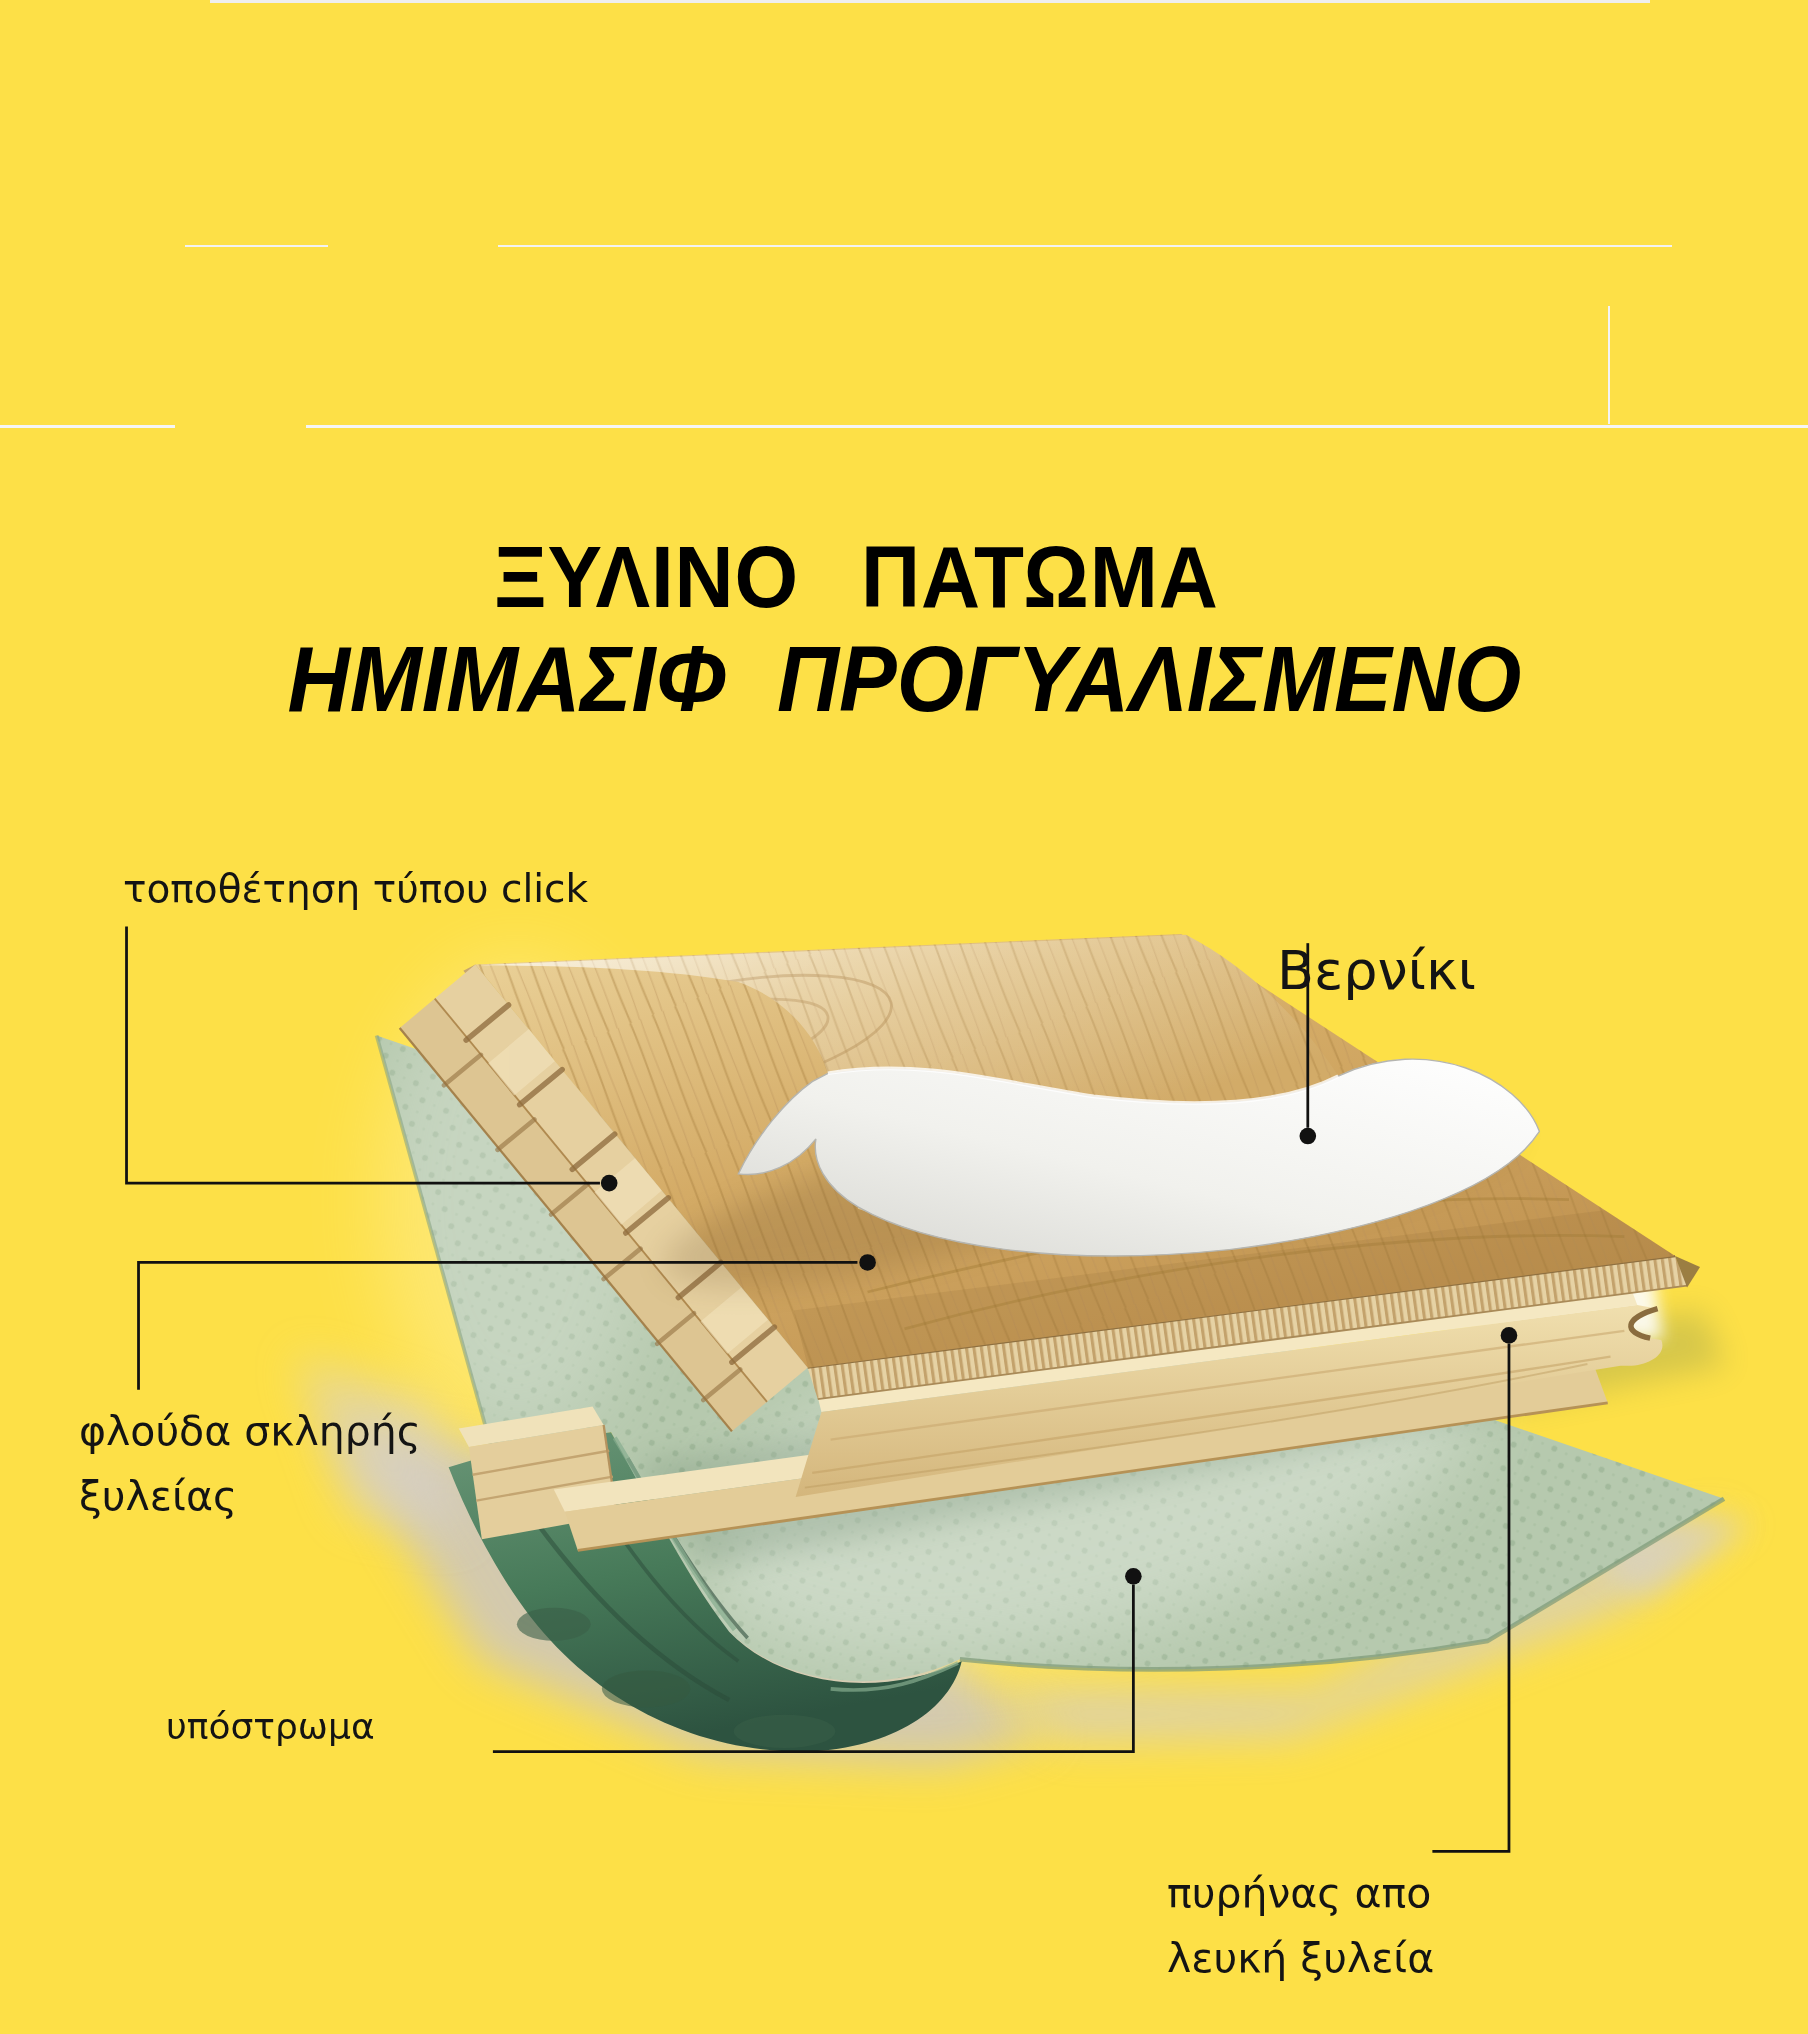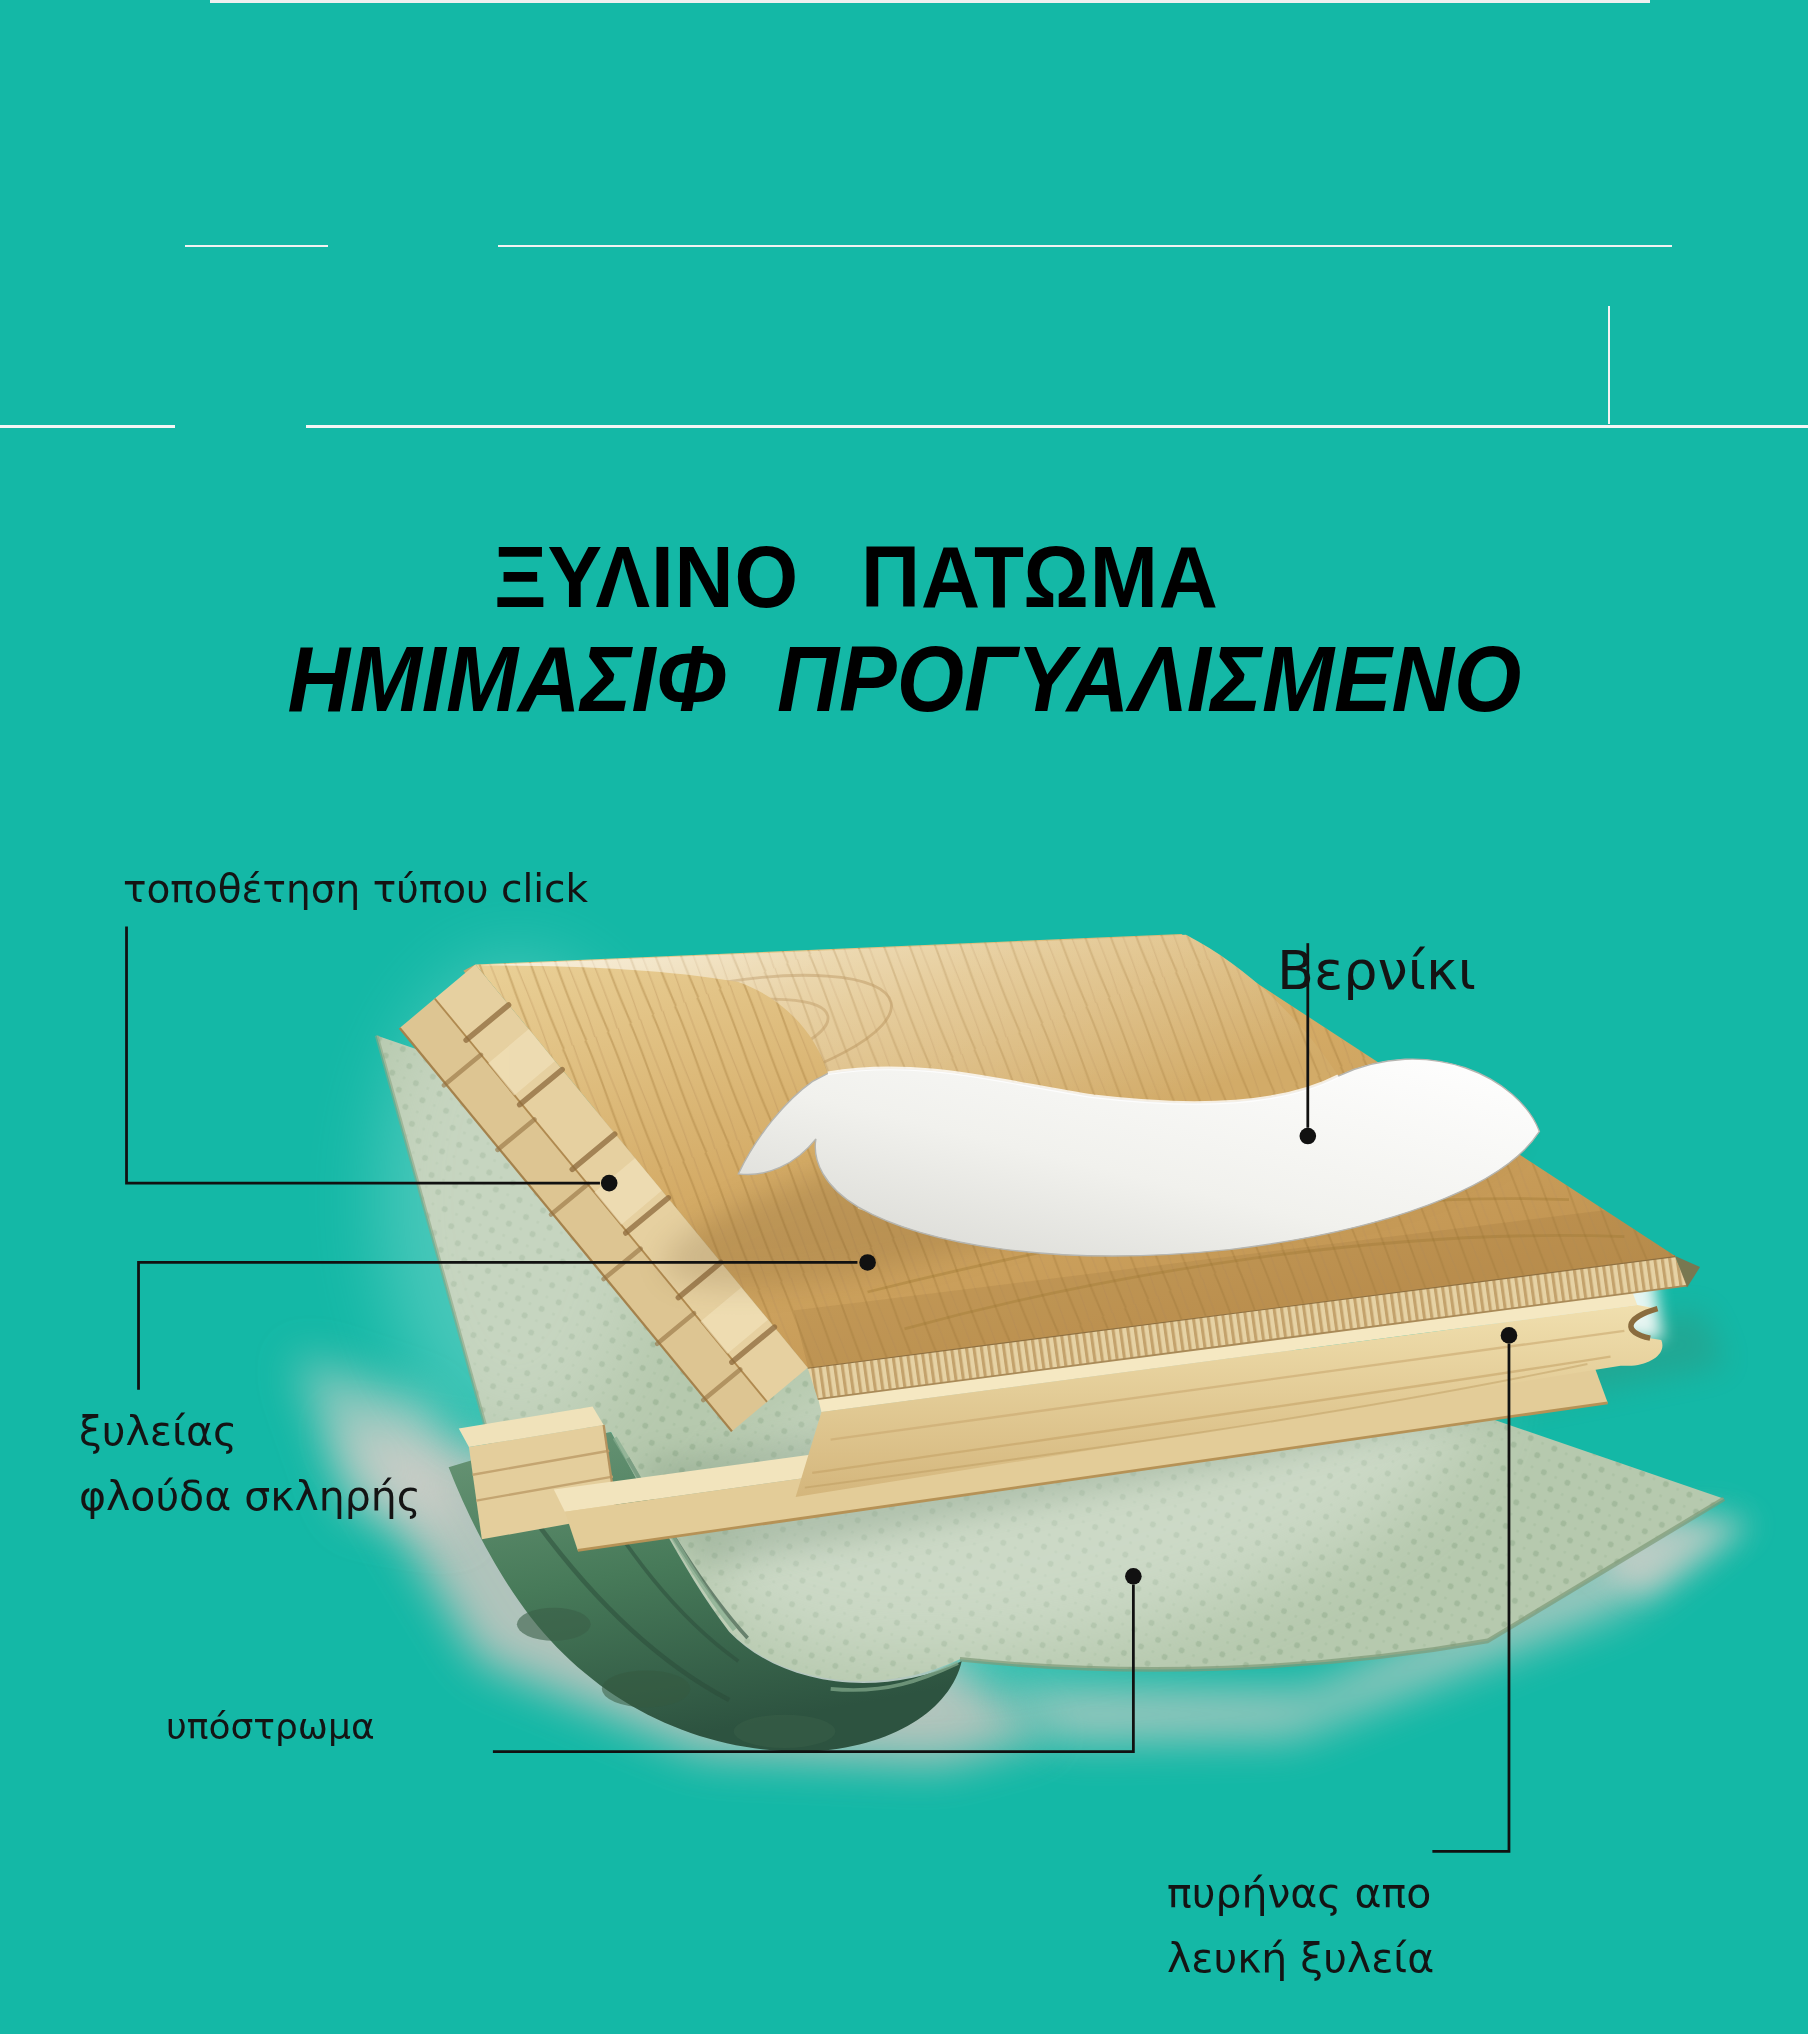--- a/index.html
+++ b/index.html
@@ -1,19 +1,19 @@
 <!DOCTYPE html>
 <html style="font-size:14.8px"><head>
 <meta charset="utf-8">
 <style>
   html,body{margin:0;padding:0;background:#ffffff;}
   .canvas{
     position:relative;
     width:1809px;height:2034px;
-    background:#14b8a6;
+    background:#fde047;
     overflow:hidden;
     font-family:"DejaVu Sans", sans-serif;
   }
   .ghost{position:absolute;}
   .title-block{
     position:absolute;left:0;top:533px;width:1809px;
     text-align:center;color:#000;
     font-family:"Liberation Sans", sans-serif;
     font-weight:bold;line-height:1.0;
   }
@@ -244,22 +244,22 @@
       <path d="M 534,1898 L 1228,1898 L 1228,1717"></path>
       <circle cx="1228" cy="1708" r="9" fill="#111111" stroke="none"></circle>
       <path d="M 1635,1456 L 1635,2006 L 1552,2006"></path>
       <circle cx="1635" cy="1447" r="9" fill="#111111" stroke="none"></circle>
     </g>
   </svg>
 
   <div class="lbl lbl-click">τοποθέτηση τύπου click</div>
   <div class="lbl lbl-varnish">Βερνίκι</div>
   <div class="lbl lbl-veneer">
+    <div>φλούδα σκληρής</div>
     <div>ξυλείας</div>
-    <div>φλούδα σκληρής</div>
   </div>
   <div class="lbl lbl-underlay">υπόστρωμα</div>
   <div class="lbl lbl-core">
     <div>πυρήνας απο</div>
     <div>λευκή ξυλεία</div>
   </div>
 
 </div>
 
 

